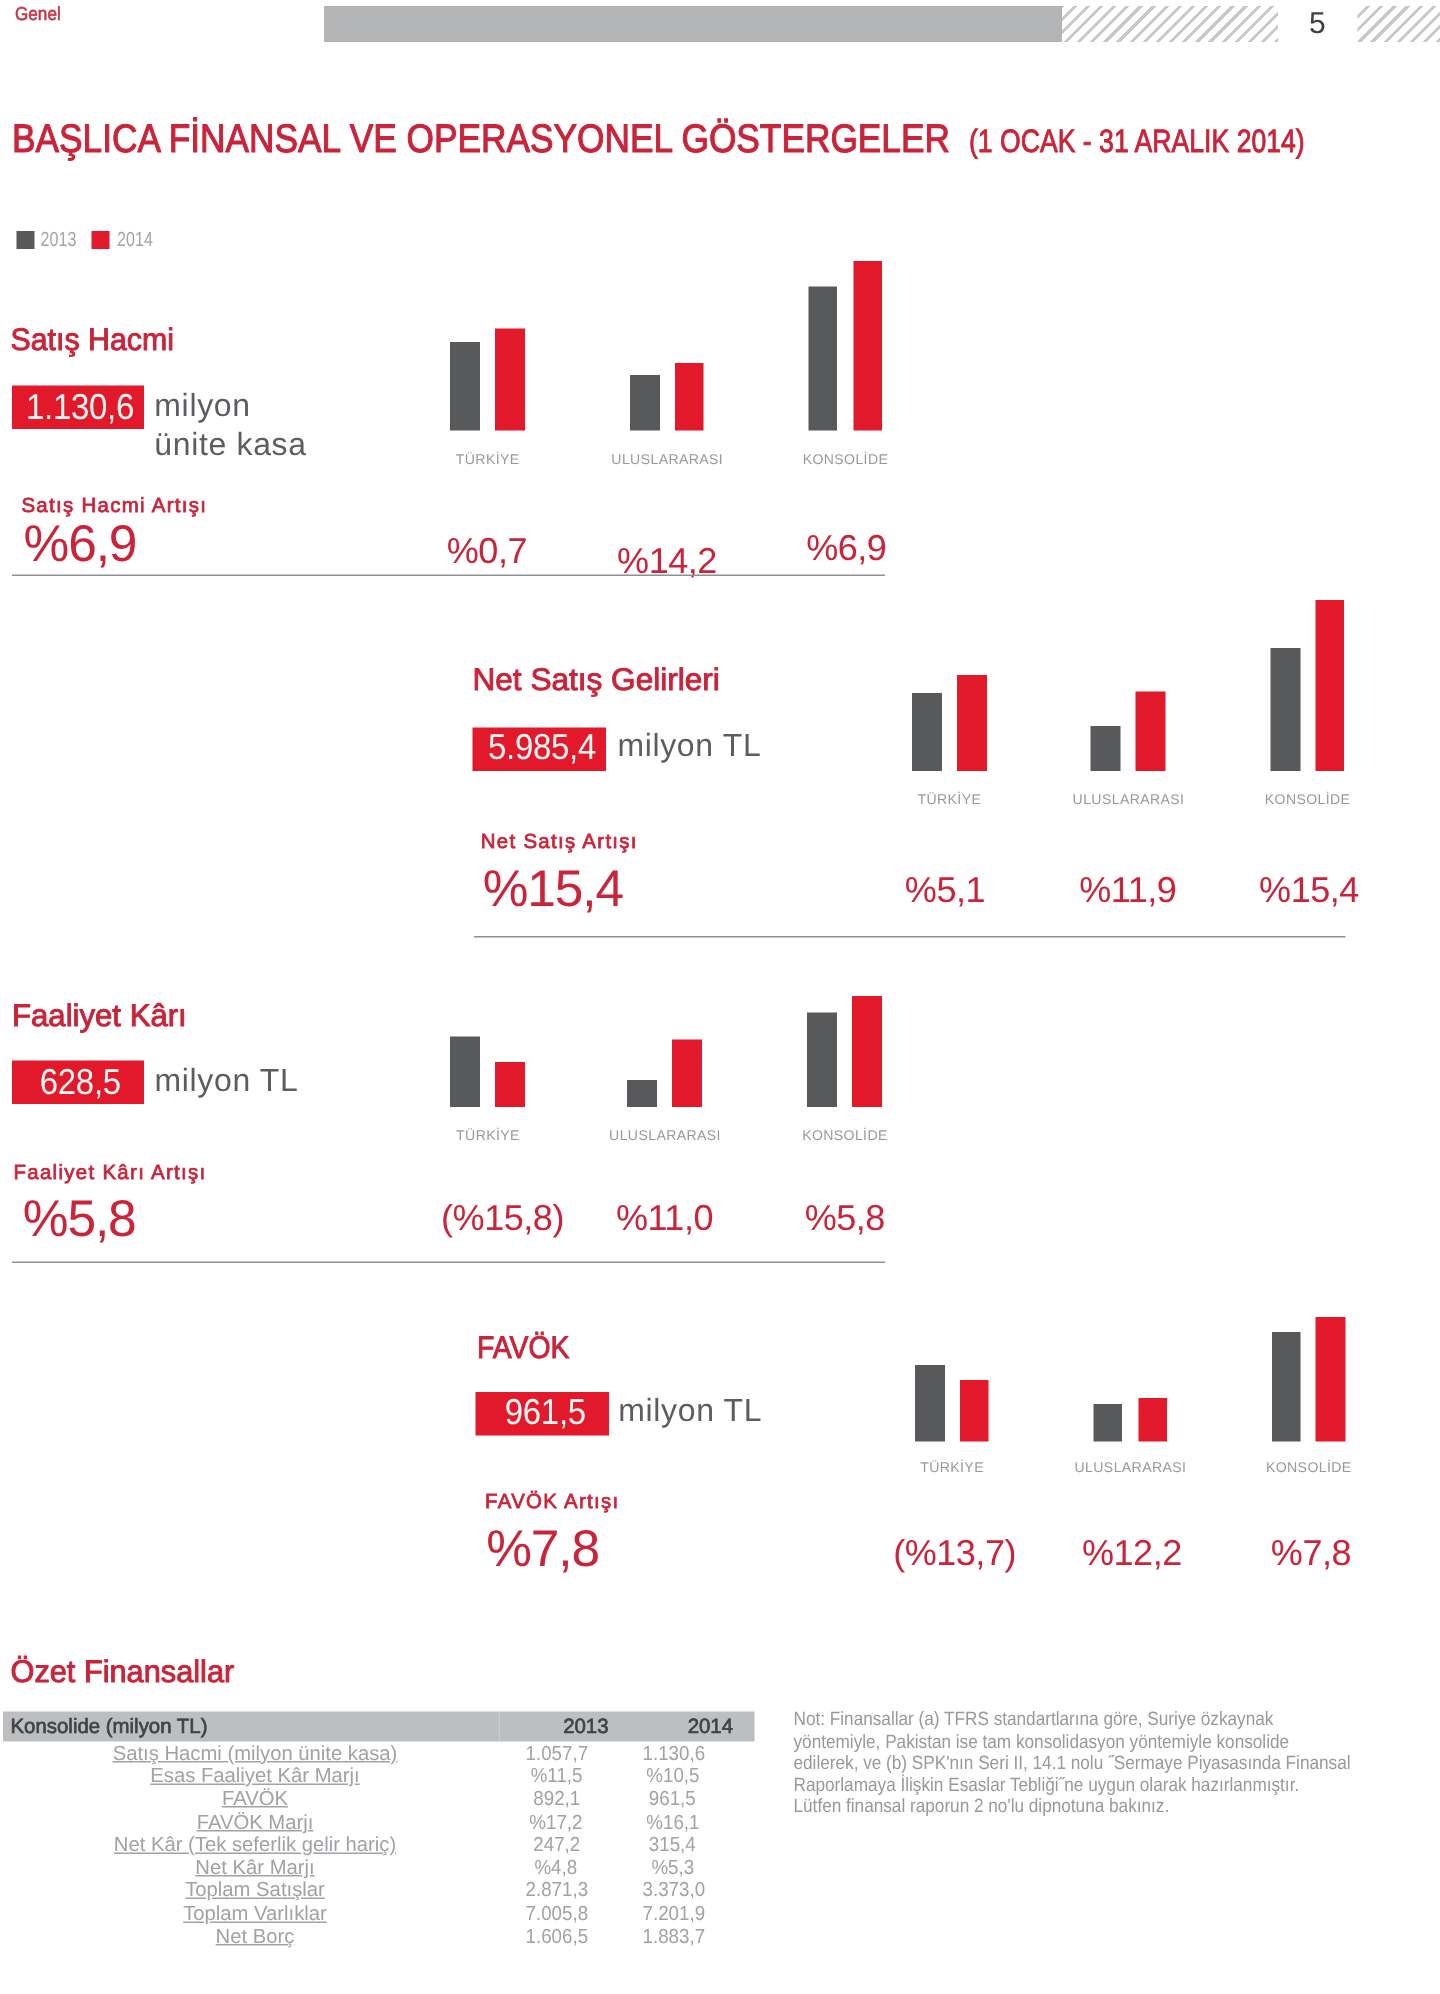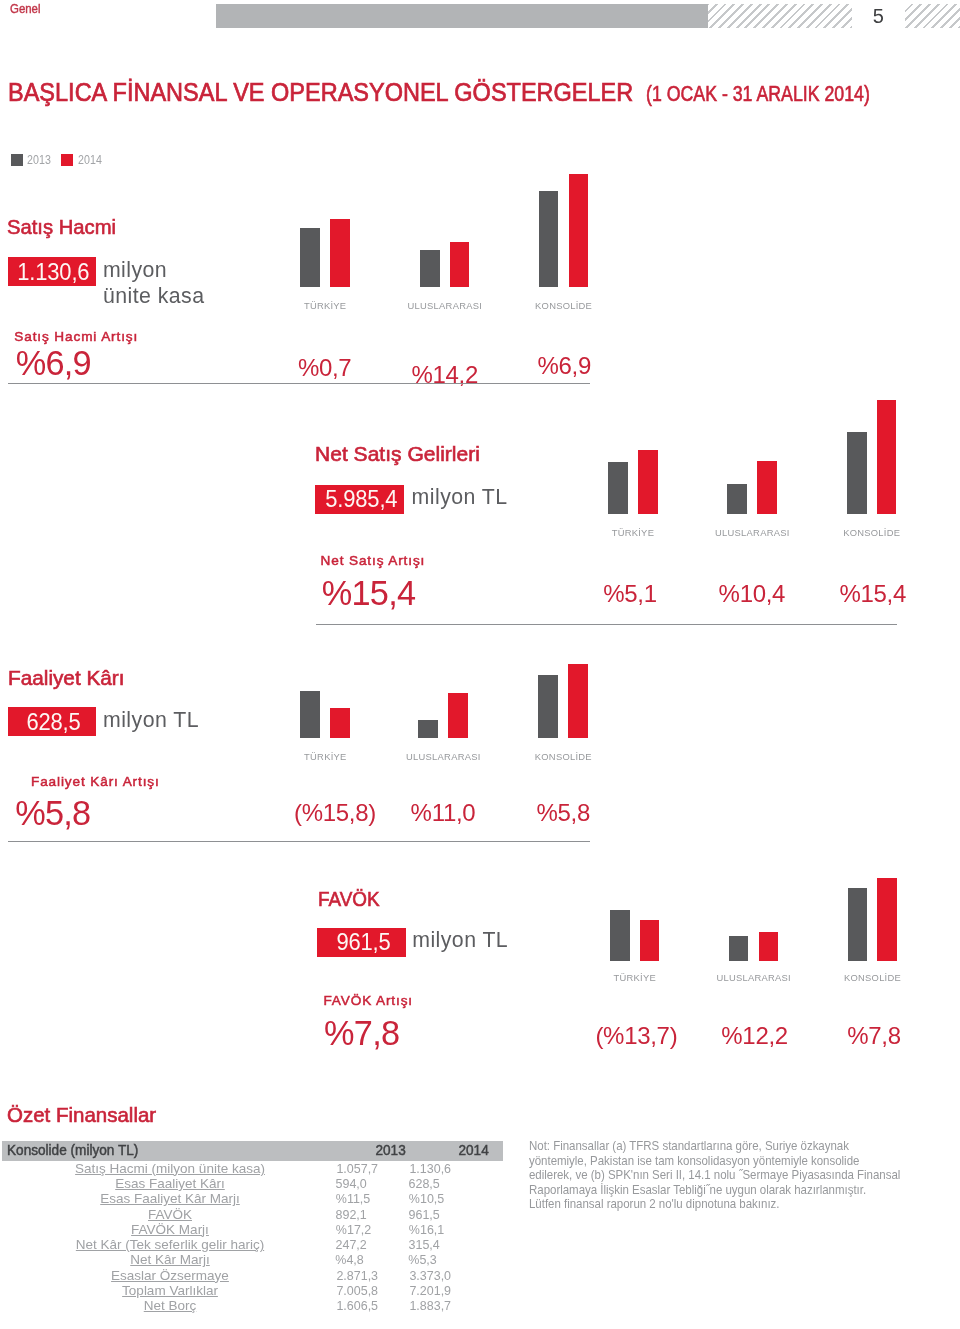--- a/index.html
+++ b/index.html
@@ -69,21 +69,21 @@
   #sumtable th{background:#bcbec0;color:#404244;font-weight:normal;font-size:13.8px;
     -webkit-text-stroke:.45px #404244;
     padding:0;line-height:19.7px;height:19.7px;}
   #sumtable th > span{display:inline-block;transform:scaleX(.986);transform-origin:0 50%;}
   #sumtable th.num > span{transform-origin:100% 50%;}
   #sumtable th.lbl{text-align:left;padding-left:5.2px;}
   #sumtable th.num{text-align:right;}
   #sumtable th.num:last-child,#sumtable td.num:last-child{padding-right:14.7px;}
   #sumtable td{padding:0;line-height:15.27px;font-weight:normal;}
   #sumtable td.lbl{text-align:center;padding-left:5px;text-decoration:underline;}
-  #sumtable td.num{text-align:left;}
+  #sumtable td.num{text-align:center;}
   #sumtable td.num > span{display:inline-block;transform:scaleX(.925);transform-origin:100% 50%;}
   #sumtable col.c0{width:331px;} #sumtable col.c1{width:73px;} #sumtable col.c2{width:97px;}
 
   
   #note{position:absolute;left:528.8px;top:1139.2px;width:430px;font-size:12.8px;color:#97999c;
     line-height:14.45px;letter-spacing:-.02px;}
   #note > div{white-space:nowrap;transform:scaleX(.898);transform-origin:0 50%;height:14.45px;}
 </style>
 </head>
 <body>
@@ -141,34 +141,34 @@
         <div class="sec-unit" style="left: 411.6px; top: 487px;">milyon TL</div>
         <div class="sec-growth-label" style="left: 320.5px; top: 553.3px;">Net Satış Artışı</div>
         <div class="sec-growth-value" style="left: 321.8px; top: 573.7px;">%15,4</div>
         <div class="bar" style="left: 608.05px; top: 461.8px; width: 19.7px; height: 52.2px; background: rgb(88, 89, 91);"></div>
         <div class="bar" style="left: 637.85px; top: 449.8px; width: 19.7px; height: 64.2px; background: rgb(226, 24, 43);"></div>
         <div class="catlabel" style="left: 562.8px; top: 526.9px; width: 140px;">TÜRKİYE</div>
         <div class="gval" style="left: 570px; top: 579.5px; width: 120px;">%5,1</div>
         <div class="bar" style="left: 727.45px; top: 483.8px; width: 19.7px; height: 30.2px; background: rgb(88, 89, 91);"></div>
         <div class="bar" style="left: 757.25px; top: 461.2px; width: 19.7px; height: 52.8px; background: rgb(226, 24, 43);"></div>
         <div class="catlabel" style="left: 682.2px; top: 526.9px; width: 140px;">ULUSLARARASI</div>
-        <div class="gval" style="left: 691.9px; top: 579.5px; width: 120px;">%10,4</div>
+        <div class="gval" style="left: 691.9px; top: 579.5px; width: 120px;">%11,9</div>
         <div class="bar" style="left: 846.85px; top: 431.9px; width: 19.7px; height: 82.1px; background: rgb(88, 89, 91);"></div>
         <div class="bar" style="left: 876.65px; top: 400px; width: 19.7px; height: 114px; background: rgb(226, 24, 43);"></div>
         <div class="catlabel" style="left: 801.6px; top: 526.9px; width: 140px;">KONSOLİDE</div>
         <div class="gval" style="left: 812.7px; top: 579.5px; width: 120px;">%15,4</div>
         <div class="rule" style="left: 316px; top: 624.3px; width: 580.5px;"></div>
       </div>
       <div class="sec">
         <div class="sec-title" style="left: 8px; top: 666px; transform: scaleX(0.998);">Faaliyet Kârı</div>
         <div class="sec-valuebox" style="left: 7.5px; top: 707.4px; width: 88.3px;">
           <span>628,5</span>
         </div>
         <div class="sec-unit" style="left: 103px; top: 710px;">milyon TL</div>
-        <div class="sec-growth-label" style="left: 31px; top: 773.5px;">Faaliyet Kârı Artışı</div>
+        <div class="sec-growth-label" style="left: 9px; top: 773.5px;">Faaliyet Kârı Artışı</div>
         <div class="sec-growth-value" style="left: 15.2px; top: 793.8px;">%5,8</div>
         <div class="bar" style="left: 300.45px; top: 690.7px; width: 19.7px; height: 47.1px; background: rgb(88, 89, 91);"></div>
         <div class="bar" style="left: 330.25px; top: 707.8px; width: 19.7px; height: 30px; background: rgb(226, 24, 43);"></div>
         <div class="catlabel" style="left: 255.2px; top: 750.5px; width: 140px;">TÜRKİYE</div>
         <div class="gval" style="left: 275px; top: 798.5px; width: 120px;">(%15,8)</div>
         <div class="bar" style="left: 418.45px; top: 720px; width: 19.7px; height: 17.8px; background: rgb(88, 89, 91);"></div>
         <div class="bar" style="left: 448.25px; top: 693.3px; width: 19.7px; height: 44.5px; background: rgb(226, 24, 43);"></div>
         <div class="catlabel" style="left: 373.2px; top: 750.5px; width: 140px;">ULUSLARARASI</div>
         <div class="gval" style="left: 383px; top: 798.5px; width: 120px;">%11,0</div>
         <div class="bar" style="left: 538.45px; top: 675.2px; width: 19.7px; height: 62.6px; background: rgb(88, 89, 91);"></div>
@@ -215,25 +215,20 @@
             <th class="num"><span>2014</span></th>
           </tr>
         </thead>
       <tbody>
           <tr>
             <td class="lbl">Satış Hacmi (milyon ünite kasa)</td>
             <td class="num"><span>1.057,7</span></td>
             <td class="num"><span>1.130,6</span></td>
           </tr>
           <tr>
-            <td class="lbl">Esas Faaliyet Kârı</td>
-            <td class="num"><span>594,0</span></td>
-            <td class="num"><span>628,5</span></td>
-          </tr>
-          <tr>
             <td class="lbl">Esas Faaliyet Kâr Marjı</td>
             <td class="num"><span>%11,5</span></td>
             <td class="num"><span>%10,5</span></td>
           </tr>
           <tr>
             <td class="lbl">FAVÖK</td>
             <td class="num"><span>892,1</span></td>
             <td class="num"><span>961,5</span></td>
           </tr>
           <tr>
@@ -245,21 +240,21 @@
             <td class="lbl">Net Kâr (Tek seferlik gelir hariç)</td>
             <td class="num"><span>247,2</span></td>
             <td class="num"><span>315,4</span></td>
           </tr>
           <tr>
             <td class="lbl">Net Kâr Marjı</td>
             <td class="num"><span>%4,8</span></td>
             <td class="num"><span>%5,3</span></td>
           </tr>
           <tr>
-            <td class="lbl">Esaslar Özsermaye</td>
+            <td class="lbl">Toplam Satışlar</td>
             <td class="num"><span>2.871,3</span></td>
             <td class="num"><span>3.373,0</span></td>
           </tr>
           <tr>
             <td class="lbl">Toplam Varlıklar</td>
             <td class="num"><span>7.005,8</span></td>
             <td class="num"><span>7.201,9</span></td>
           </tr>
           <tr>
             <td class="lbl">Net Borç</td>

